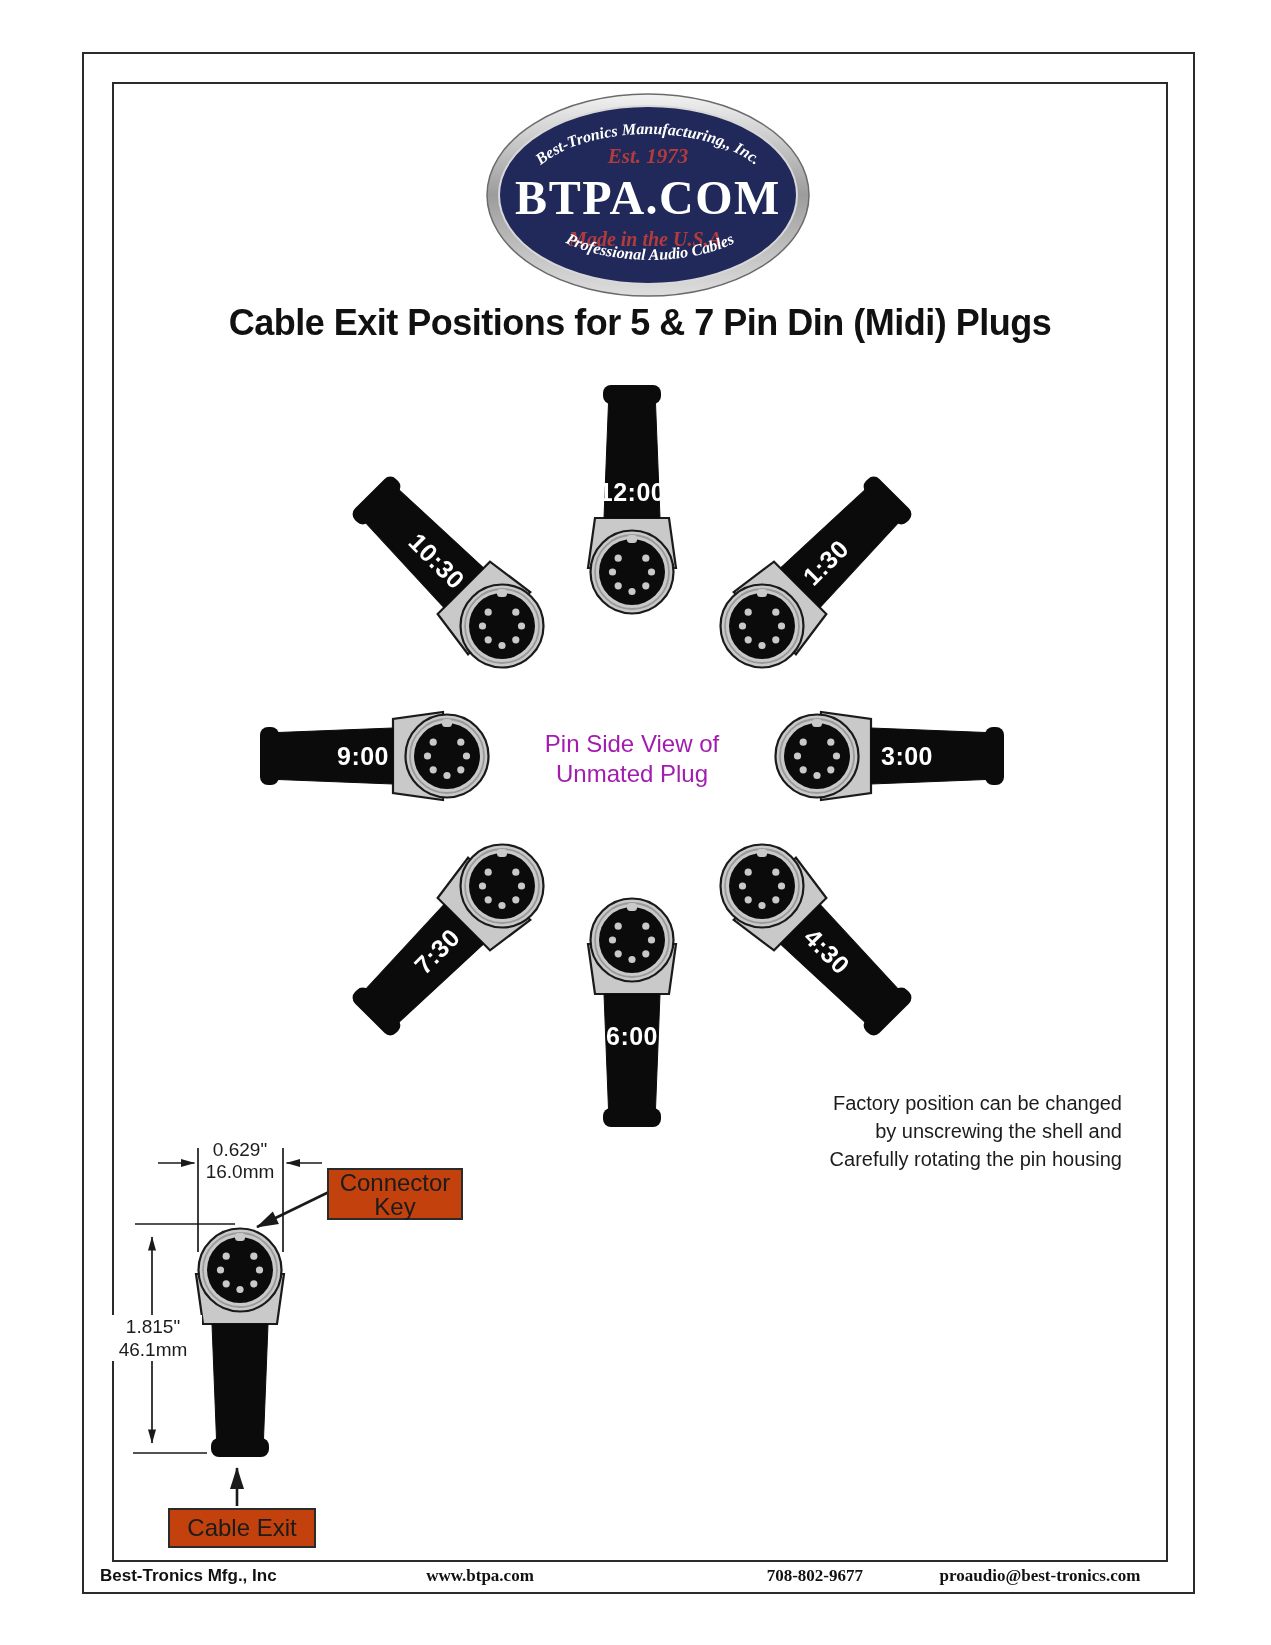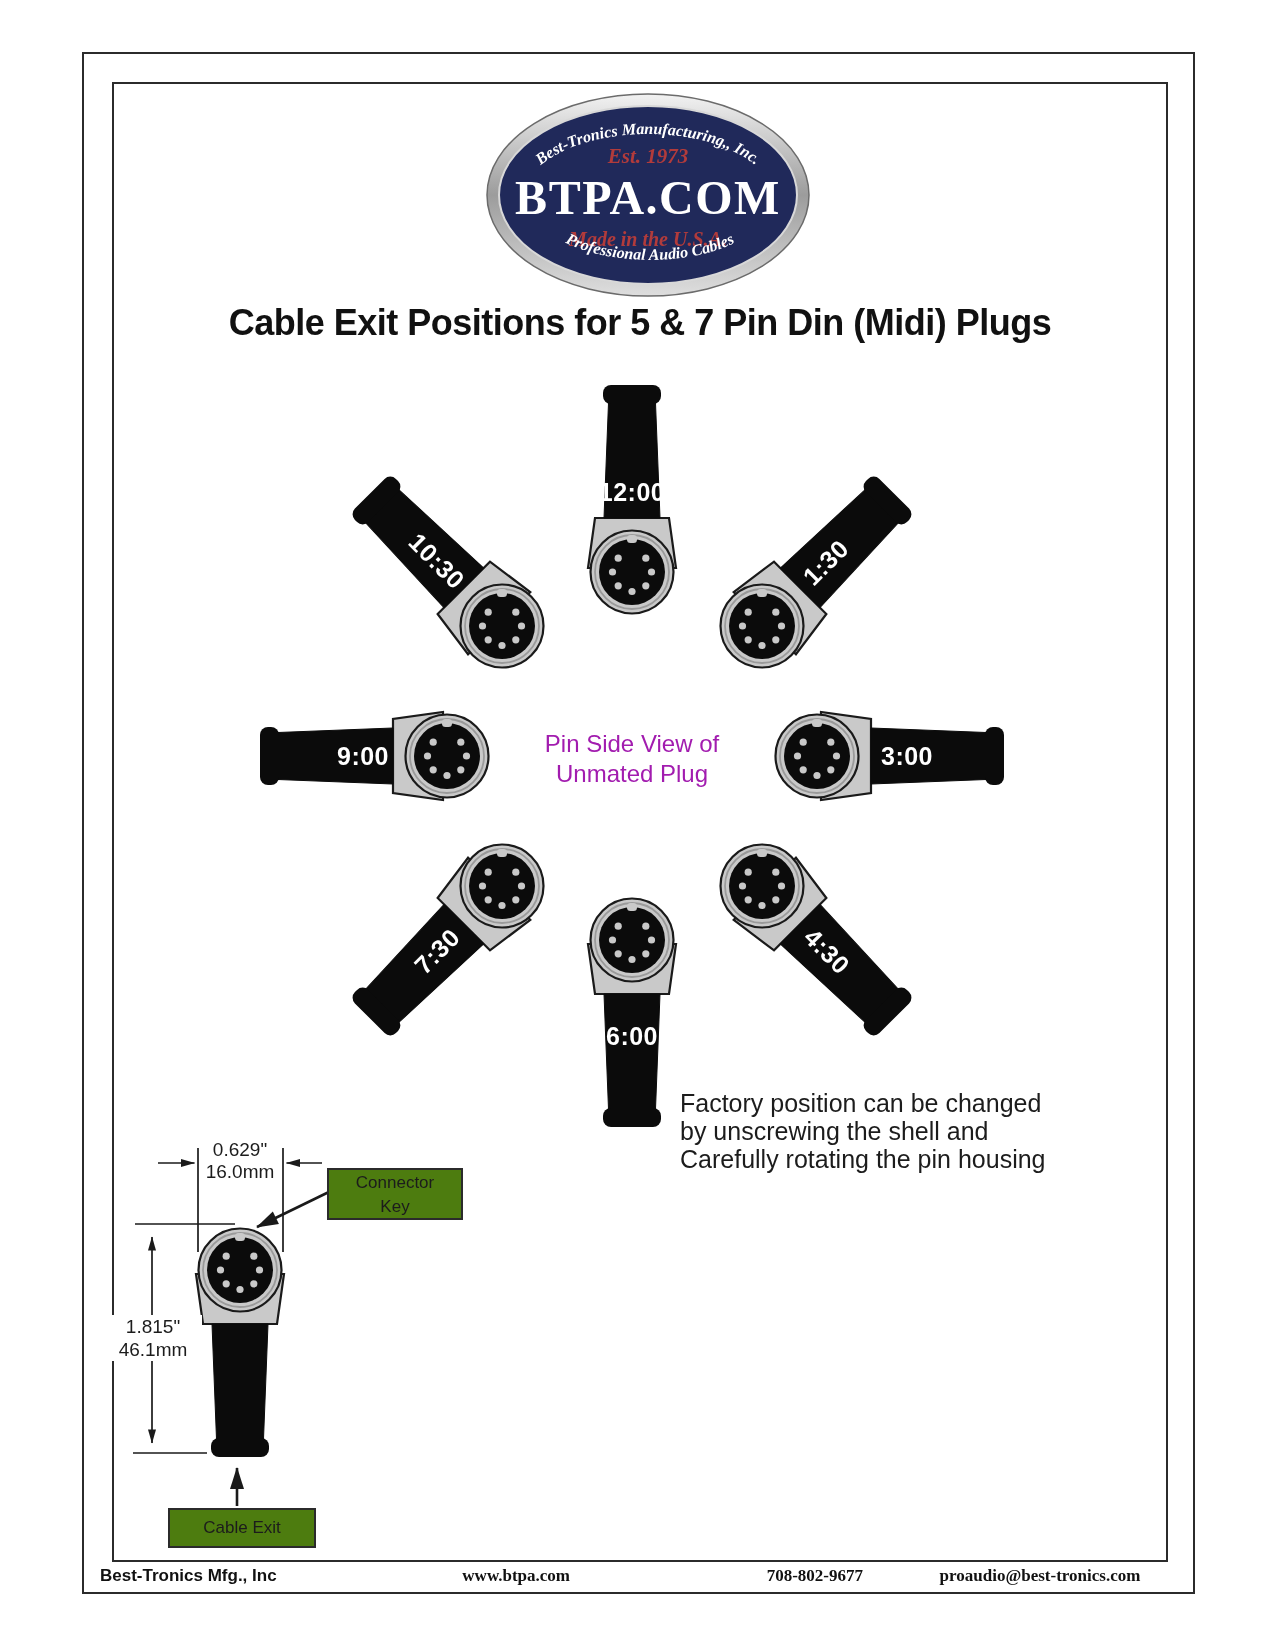--- a/index.html
+++ b/index.html
@@ -7,33 +7,33 @@
         font-family:"Liberation Sans",sans-serif;color:#111;}
   .border-box{position:absolute;border:2px solid #2b2b2b;box-sizing:border-box;background:transparent;}
   #outer-border{left:82px;top:52px;width:1113px;height:1542px;}
   #inner-border{left:112px;top:82px;width:1056px;height:1480px;}
   #diagram{position:absolute;left:0;top:0;width:1271px;height:1645px;}
   .abs{position:absolute;}
   .title{left:112px;top:302px;width:1056px;text-align:center;
          font-size:36px;font-weight:bold;letter-spacing:-0.5px;}
   .center-caption{left:482px;top:729px;width:300px;text-align:center;
                   font-size:24px;line-height:30px;color:#a21caf;}
-  .note{left:680px;top:1089px;width:442px;text-align:left;
-        font-size:25px;line-height:28px;color:#1c1c1c;}
-  .callout-box{border:2px solid #2b2b2b;background:#4d7c0f;box-sizing:border-box;
-               text-align:center;font-size:17px;color:#1c1c1c;}
+  .note{left:680px;top:1089px;width:442px;text-align:right;
+        font-size:20px;line-height:28px;color:#1c1c1c;}
+  .callout-box{border:2px solid #2b2b2b;background:#c2410c;box-sizing:border-box;
+               text-align:center;font-size:24px;color:#1c1c1c;}
   #connector-key-box{left:327px;top:1168px;width:136px;height:52px;line-height:24px;padding-top:1px;}
   #cable-exit-box{left:168px;top:1508px;width:148px;height:40px;line-height:36px;}
   .dim-label{text-align:center;font-size:19px;color:#1c1c1c;}
   #width-dim-label{left:186px;top:1139px;width:108px;line-height:22px;}
   #height-dim-label{left:104px;top:1315px;width:98px;line-height:23px;background:#ffffff;}
   .footer-item{top:1566px;font-size:17px;font-weight:bold;white-space:nowrap;}
   #footer-company{left:100px;font-family:"Liberation Sans",sans-serif;}
   .serif{font-family:"Liberation Serif",serif;}
-  #footer-web{left:390px;width:180px;text-align:right;}
+  #footer-web{left:390px;width:180px;text-align:center;}
   #footer-phone{left:688px;width:175px;text-align:right;}
   #footer-email{left:915px;width:250px;text-align:center;}
   .boot-label{fill:#ffffff;font-family:"Liberation Sans",sans-serif;font-weight:bold;
               font-size:25px;text-anchor:middle;dominant-baseline:central;letter-spacing:0.5px;}
   .logo-curved{fill:#ffffff;font-family:"Liberation Serif",serif;font-weight:bold;
                font-style:italic;font-size:16px;}
   .logo-red{fill:#b23b3b;font-family:"Liberation Serif",serif;font-weight:bold;
             font-style:italic;text-anchor:middle;}
   .logo-main{fill:#ffffff;font-family:"Liberation Serif",serif;font-weight:bold;
              font-size:48px;letter-spacing:1.5px;text-anchor:middle;}

